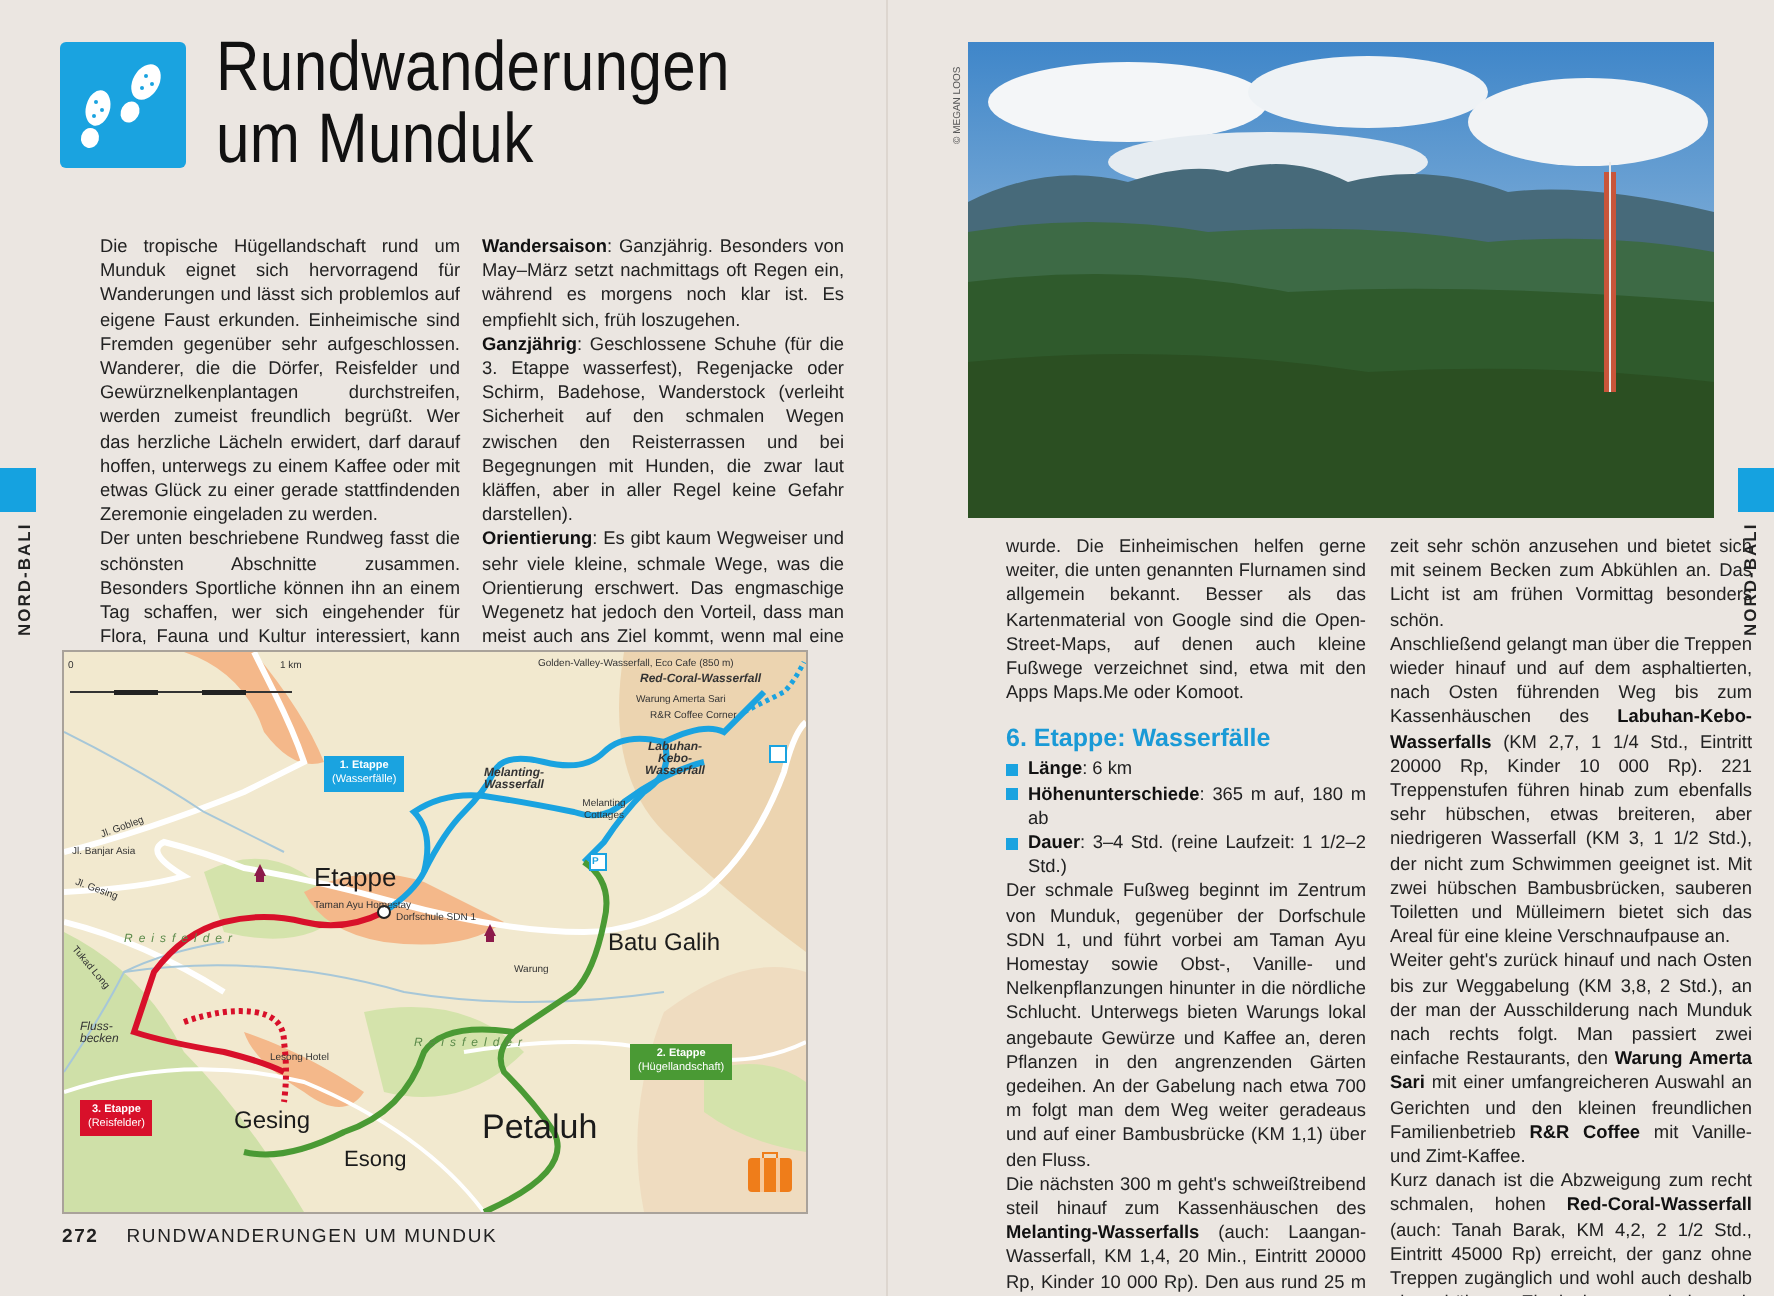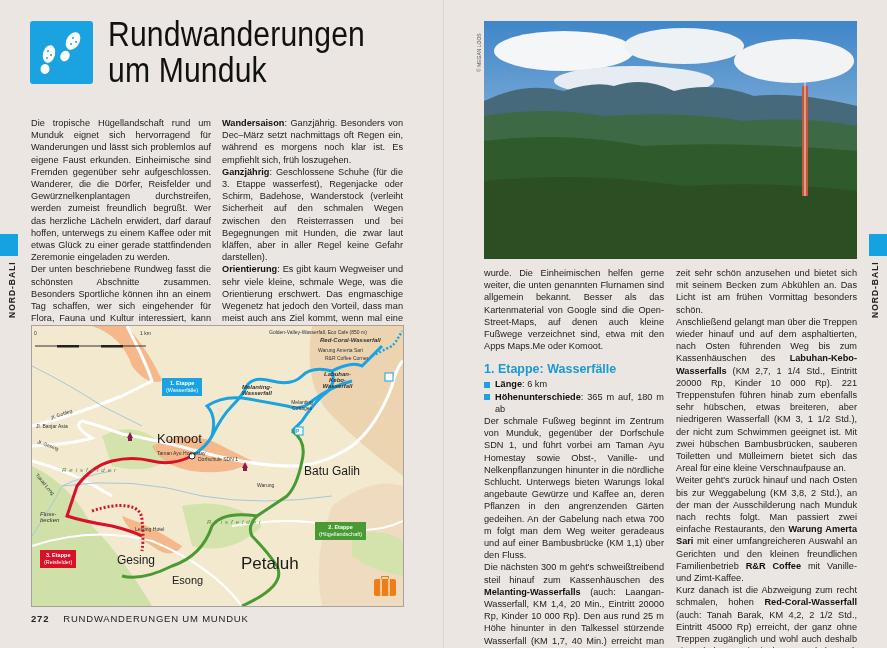--- a/index.html
+++ b/index.html
@@ -1,21 +1,21 @@
 <!DOCTYPE html>
 <html><head>
 <meta charset="utf-8">
 <style>
   html,body{margin:0;padding:0;}
   body{width:887px;height:648px;background:#ebe6e1;position:relative;overflow:hidden;font-family:"Liberation Sans",sans-serif;color:#1a1a1a;}
   .spread{position:absolute;inset:0;}
   .gutter{position:absolute;left:443px;top:0;width:1px;height:648px;background:#ddd6cf;}
   .title-icon{position:absolute;left:30px;top:21px;width:63px;height:63px;background:#1aa3e0;border-radius:3px;}
   .title{position:absolute;left:108px;top:16px;font-family:"Liberation Sans",sans-serif;font-size:35px;line-height:36px;font-weight:normal;color:#111;transform:scaleX(0.86);transform-origin:left top;letter-spacing:0.2px;}
-  .col{position:absolute;font-size:9.2px;line-height:12.2px;text-align:justify;color:#222;}
+  .col{position:absolute;font-size:9.2px;line-height:12.2px;text-align:justify;color:#222;margin-left:19px;}
   .col p{margin:0;}
   .col b{font-weight:bold;color:#111;}
   .stage-head{color:#1a9ad6;font-weight:bold;font-size:12.5px;line-height:14px;margin:10px 0 2px 0;}
   .bullet{position:relative;padding-left:11px;}
   .bullet::before{content:"";position:absolute;left:0;top:3.5px;width:6px;height:6px;background:#1aa3e0;}
   .side-tab{position:absolute;width:18px;height:22px;background:#15a2e0;}
   .side-label{position:absolute;font-size:8.5px;font-weight:bold;letter-spacing:1px;color:#222;transform:rotate(-90deg);transform-origin:left top;white-space:nowrap;}
   .footer{position:absolute;top:613px;font-size:9.5px;letter-spacing:0.8px;color:#222;}
   .footer .num{font-weight:bold;margin-right:14px;}
   .footer.r .num{margin-right:0;margin-left:14px;}
@@ -61,21 +61,21 @@
 
   <div class="side-tab" style="left:0;top:234px;"></div>
   <div class="side-label" style="left:7px;top:318px;">NORD-BALI</div>
 
   <div class="col" style="left:31px;top:117px;width:180px;">
     <p>Die tropische Hügellandschaft rund um Munduk eignet sich hervorragend für Wanderungen und lässt sich problemlos auf eigene Faust erkunden. Einheimische sind Fremden gegenüber sehr aufgeschlossen. Wanderer, die die Dörfer, Reisfelder und Gewürznelkenplantagen durchstreifen, werden zumeist freundlich begrüßt. Wer das herzliche Lächeln erwidert, darf darauf hoffen, unterwegs zu einem Kaffee oder mit etwas Glück zu einer gerade stattfindenden Zeremonie eingeladen zu werden.</p>
     <p>Der unten beschriebene Rundweg fasst die schönsten Abschnitte zusammen. Besonders Sportliche können ihn an einem Tag schaffen, wer sich eingehender für Flora, Fauna und Kultur interessiert, kann die Tour aber auch gut auf 2 oder 3 Aufenthaltstage verteilen.</p>
   </div>
 
   <div class="col" style="left:222px;top:117px;width:181px;">
-    <p><b>Wandersaison</b><span>: Ganzjährig. Besonders von Dec–März setzt nachmittags oft Regen ein, während es morgens noch klar ist. Es empfiehlt sich, früh loszugehen.</span></p>
+    <p><b>Wandersaison</b><span>: Ganzjährig. Besonders von May–März setzt nachmittags oft Regen ein, während es morgens noch klar ist. Es empfiehlt sich, früh loszugehen.</span></p>
     <p><b>Ganzjährig</b><span>: Geschlossene Schuhe (für die 3. Etappe wasserfest), Regenjacke oder Schirm, Badehose, Wanderstock (verleiht Sicherheit auf den schmalen Wegen zwischen den Reisterrassen und bei Begegnungen mit Hunden, die zwar laut kläffen, aber in aller Regel keine Gefahr darstellen).</span></p>
     <p><b>Orientierung</b><span>: Es gibt kaum Wegweiser und sehr viele kleine, schmale Wege, was die Orientierung erschwert. Das engmaschige Wegenetz hat jedoch den Vorteil, dass man meist auch ans Ziel kommt, wenn mal eine Abzweigung verpasst</span></p>
   </div>
 
   <div class="map">
     <svg width="371" height="280" viewBox="0 0 371 280">
 
       <rect width="371" height="280" fill="#f2e9cf"></rect>
       <path d="M280 0 L371 0 L371 150 Q330 120 300 90 Q270 60 280 0Z" fill="#ecd4b0"></path>
       <path d="M300 180 Q340 150 371 160 L371 280 L290 280 Q280 230 300 180Z" fill="#efdcc0"></path>
@@ -138,21 +138,21 @@
     <div class="lbl small" style="left:103px;top:200px;">Lesong Hotel</div>
     <div class="lbl italic" style="left:8px;top:185px;width:25px;white-space:normal;">Fluss-becken</div>
     <div class="lbl italic" style="left:30px;top:141px;letter-spacing:3px;color:#5b8a4a;">Reisfelder</div>
     <div class="lbl italic" style="left:175px;top:193px;letter-spacing:3px;color:#5b8a4a;">Reisfelder</div>
     <div class="lbl small" style="left:18px;top:85px;transform:rotate(-20deg);">Jl. Gobleg</div>
     <div class="lbl small" style="left:4px;top:97px;">Jl. Banjar Asia</div>
     <div class="lbl small" style="left:5px;top:116px;transform:rotate(20deg);">Jl. Gesing</div>
     <div class="lbl small" style="left:0px;top:155px;transform:rotate(50deg);">Tukad Long</div>
     <div class="lbl small" style="left:264px;top:102px;font-weight:bold;color:#1aa3e0;">P</div>
 
-    <div class="lbl town" style="left:125px;top:105px;">Komoot</div>
+    <div class="lbl town" style="left:125px;top:105px;">Etappe</div>
     <div class="lbl town" style="left:272px;top:138px;font-size:12px;">Batu Galih</div>
     <div class="lbl town" style="left:85px;top:227px;font-size:12px;">Gesing</div>
     <div class="lbl town" style="left:140px;top:248px;font-size:11px;">Esong</div>
     <div class="lbl town" style="left:209px;top:228px;font-size:17px;">Petaluh</div>
 
     <div class="etappe" style="left:130px;top:52px;background:#1aa3e0;">
       <div>1. Etappe</div>
       <span>(Wasserfälle)</span>
     </div>
     <div class="etappe" style="left:283px;top:196px;background:#4a9a34;">
@@ -196,23 +196,24 @@
       <rect x="318" y="65" width="6" height="110" fill="#c9553a"></rect>
       <line x1="321" y1="60" x2="321" y2="175" stroke="#e8e8e8" stroke-width="1"></line>
     </svg>
   </div>
 
   <div class="side-tab" style="left:869px;top:234px;"></div>
   <div class="side-label" style="left:870px;top:318px;">NORD-BALI</div>
 
   <div class="col" style="left:484px;top:267px;width:180px;">
     <p>wurde. Die Einheimischen helfen gerne weiter, die unten genannten Flurnamen sind allgemein bekannt. Besser als das Kartenmaterial von Google sind die Open-Street-Maps, auf denen auch kleine Fußwege verzeichnet sind, etwa mit den Apps Maps.Me oder Komoot.</p>
-    <div class="stage-head">1. Etappe: Wasserfälle</div>
+    <div class="stage-head">6. Etappe: Wasserfälle</div>
     <div class="bullet"><b>Länge</b><span>: 6 km</span></div>
     <div class="bullet"><b>Höhenunterschiede</b><span>: 365 m auf, 180 m ab</span></div>
+    <div class="bullet"><b>Dauer</b><span>: 3–4 Std. (reine Laufzeit: 1 1/2–2 Std.)</span></div>
     <p>Der schmale Fußweg beginnt im Zentrum von Munduk, gegenüber der Dorfschule SDN 1, und führt vorbei am Taman Ayu Homestay sowie Obst-, Vanille- und Nelkenpflanzungen hinunter in die nördliche Schlucht. Unterwegs bieten Warungs lokal angebaute Gewürze und Kaffee an, deren Pflanzen in den angrenzenden Gärten gedeihen. An der Gabelung nach etwa 700 m folgt man dem Weg weiter geradeaus und auf einer Bambusbrücke (KM 1,1) über den Fluss.</p>
     <p><span>Die nächsten 300 m geht's schweißtreibend steil hinauf zum Kassenhäuschen des </span><b>Melanting-Wasserfalls</b><span> (auch: Laangan-Wasserfall, KM 1,4, 20 Min., Eintritt 20000 Rp, Kinder 10 000 Rp). Den aus rund 25 m Höhe hinunter in den Talkessel stürzende Wasserfall (KM 1,7, 40 Min.) erreicht man über 474 Stufen. Er ist auch in der Trocken-</span></p>
   </div>
 
   <div class="col" style="left:676px;top:267px;width:181px;">
     <p>zeit sehr schön anzusehen und bietet sich mit seinem Becken zum Abkühlen an. Das Licht ist am frühen Vormittag besonders schön.</p>
     <p><span>Anschließend gelangt man über die Treppen wieder hinauf und auf dem asphaltierten, nach Osten führenden Weg bis zum Kassenhäuschen des </span><b>Labuhan-Kebo-Wasserfalls</b><span> (KM 2,7, 1 1/4 Std., Eintritt 20000 Rp, Kinder 10 000 Rp). 221 Treppenstufen führen hinab zum ebenfalls sehr hübschen, etwas breiteren, aber niedrigeren Wasserfall (KM 3, 1 1/2 Std.), der nicht zum Schwimmen geeignet ist. Mit zwei hübschen Bambusbrücken, sauberen Toiletten und Mülleimern bietet sich das Areal für eine kleine Verschnaufpause an.</span></p>
     <p><span>Weiter geht's zurück hinauf und nach Osten bis zur Weggabelung (KM 3,8, 2 Std.), an der man der Ausschilderung nach Munduk nach rechts folgt. Man passiert zwei einfache Restaurants, den </span><b>Warung Amerta Sari</b><span> mit einer umfangreicheren Auswahl an Gerichten und den kleinen freundlichen Familienbetrieb </span><b>R&amp;R Coffee</b><span> mit Vanille- und Zimt-Kaffee.</span></p>
     <p><span>Kurz danach ist die Abzweigung zum recht schmalen, hohen </span><b>Red-Coral-Wasserfall</b><span> (auch: Tanah Barak, KM 4,2, 2 1/2 Std., Eintritt 45000 Rp) erreicht, der ganz ohne Treppen zugänglich und wohl auch deshalb einen höheren Eintritt kostet und dennoch stärker besucht ist. In der Tro-</span></p>
   </div>

